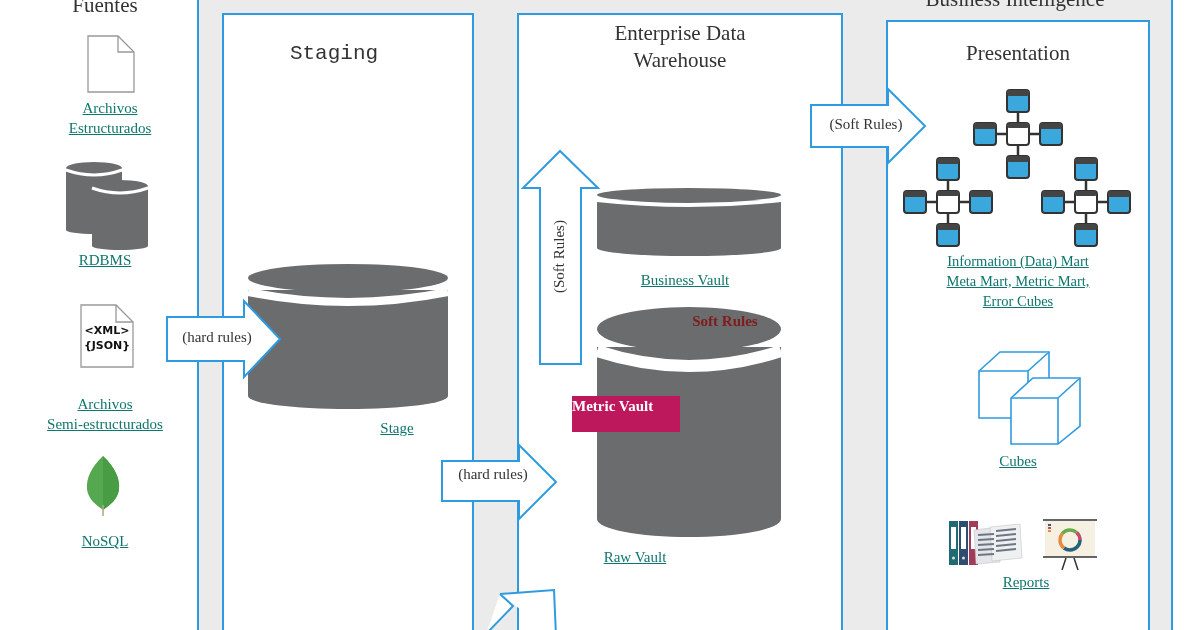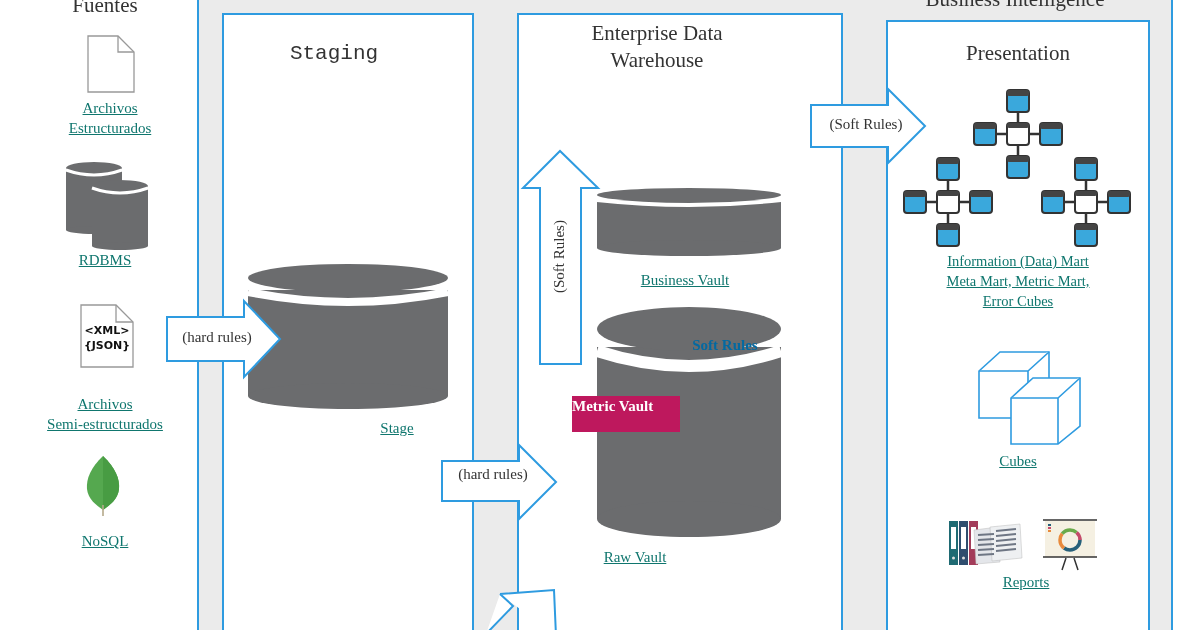--- a/index.html
+++ b/index.html
@@ -68,40 +68,40 @@
 
 <svg style="left:248px;top:264px;" width="200" height="146">
   <rect x="0" y="26" width="200" height="106" fill="#6b6c6e"></rect>
   <ellipse cx="100" cy="132" rx="100" ry="13" fill="#6b6c6e"></ellipse>
   <ellipse cx="100" cy="14" rx="100" ry="14" fill="#6b6c6e"></ellipse>
   <path d="M0,28 Q100,48 200,28" fill="none" stroke="#fff" stroke-width="8"></path>
 </svg>
 <div class="abs label" style="left:357px;top:418px;width:80px;">Stage</div>
 
 <div class="abs box" style="left:517px;top:13px;width:326px;height:640px;"></div>
-<div class="abs title" style="left:494px;top:20px;width:326px;">
+<div class="abs title" style="left:517px;top:20px;width:326px;">
   <div>Enterprise Data</div>
   <div>Warehouse</div>
 </div>
 
 <svg style="left:597px;top:188px;" width="184" height="70">
   <rect x="0" y="12" width="184" height="48" fill="#6b6c6e"></rect>
   <ellipse cx="92" cy="60" rx="92" ry="8" fill="#6b6c6e"></ellipse>
   <ellipse cx="92" cy="7" rx="92" ry="7" fill="#6b6c6e"></ellipse>
   <path d="M0,12 Q92,22 184,12" fill="none" stroke="#fff" stroke-width="4"></path>
 </svg>
 <div class="abs label" style="left:597px;top:270px;width:176px;">Business Vault</div>
 
 <svg style="left:597px;top:307px;" width="184" height="230">
   <rect x="0" y="40" width="184" height="172" fill="#6b6c6e"></rect>
   <ellipse cx="92" cy="212" rx="92" ry="18" fill="#6b6c6e"></ellipse>
   <ellipse cx="92" cy="22" rx="92" ry="22" fill="#6b6c6e"></ellipse>
   <path d="M0,44 Q92,74 184,44" fill="none" stroke="#fff" stroke-width="12"></path>
 </svg>
-<div class="abs" style="left:680px;top:313px;width:90px;font-size:15px;font-weight:bold;color:#0369a1;text-align:center;margin-top:24px;">Soft Rules</div>
+<div class="abs" style="left:680px;top:313px;width:90px;font-size:15px;font-weight:bold;color:#7f1d1d;text-align:center;">Soft Rules</div>
 <div class="abs" style="left:572px;top:396px;width:108px;height:36px;line-height:20px;padding-top:0;font-size:15px;font-weight:bold;color:#fff;text-align:left;background:#be185d;">Metric Vault</div>
 <div class="abs label" style="left:595px;top:547px;width:80px;">Raw Vault</div>
 
 <svg style="left:522px;top:150px;" width="80" height="216">
   <path d="M18,214 V38 H1 L38,1 L76,38 H59 V214 Z" fill="#fff" stroke="#2e9be0" stroke-width="2"></path>
 </svg>
 <div class="abs" style="left:489px;top:248px;width:140px;text-align:center;font-size:15px;transform:rotate(-90deg);">(Soft Rules)</div>
 
 <div class="abs box" style="left:886px;top:20px;width:264px;height:640px;"></div>
 <div class="abs title" style="left:886px;top:40px;width:264px;">Presentation</div>

